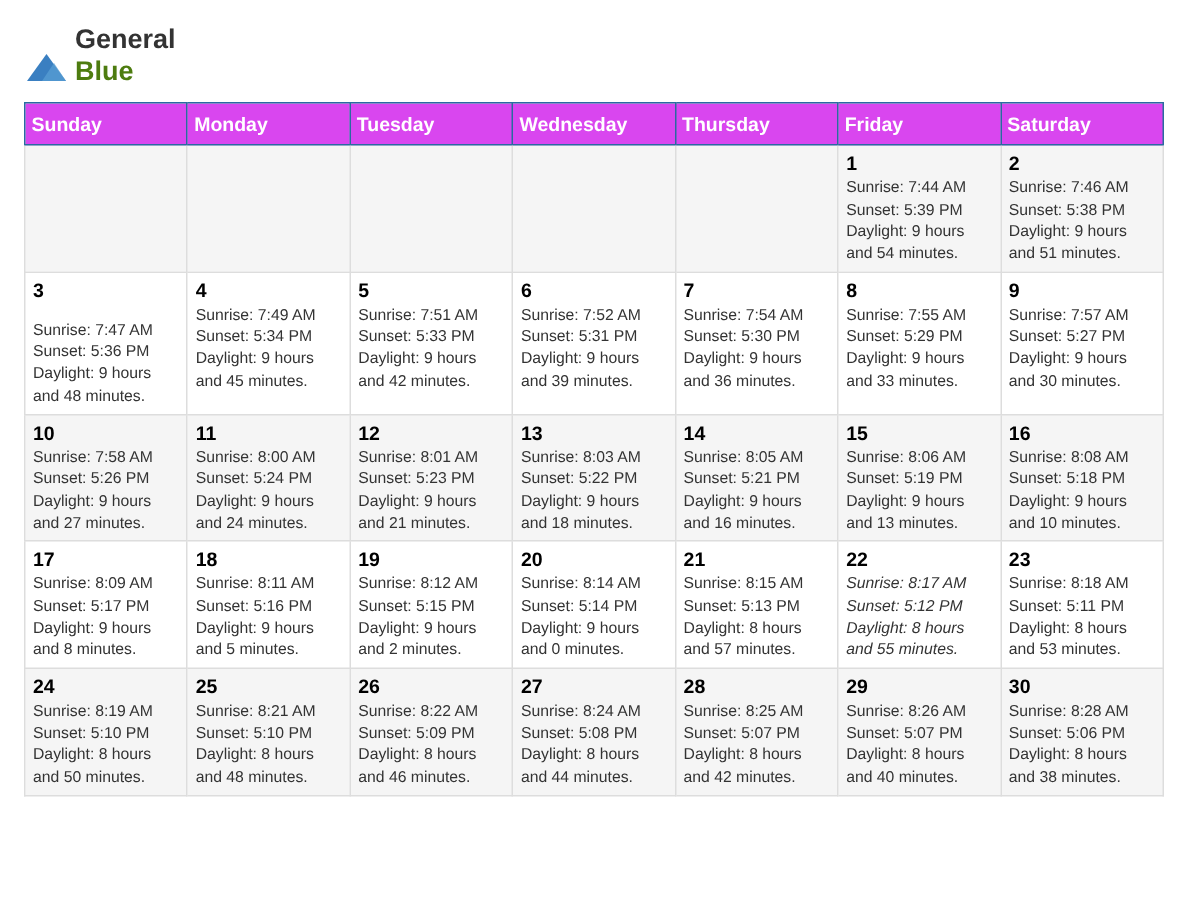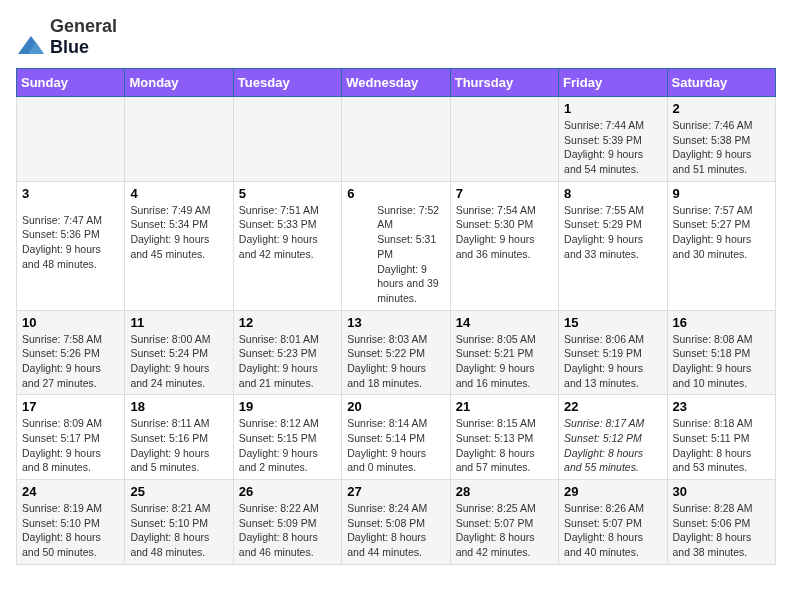--- a/index.html
+++ b/index.html
@@ -36,21 +36,21 @@
     .location-title {
       font-size: 16px;
       color: #555;
     }
     table {
       width: 100%;
       border-collapse: collapse;
       font-size: 11px;
     }
     thead tr {
-      background-color: #8b5cf6;
+      background-color: #d946ef;
       color: #fff;
     }
     thead th {
       padding: 6px 4px;
       text-align: left;
       font-size: 13px;
       font-weight: bold;
       border: 1px solid #2a6aa0;
     }
     tbody tr {
@@ -89,21 +89,21 @@
 <body>
 
 <div class="header-area">
   <div class="logo">
     <svg class="logo-icon" viewBox="0 0 30 24" xmlns="http://www.w3.org/2000/svg">
       <polygon points="15,2 28,20 2,20" fill="#3a7fc1"></polygon>
       <polygon points="20,8 28,20 12,20" fill="#5a9fd4" opacity="0.7"></polygon>
     </svg>
     <div>
       <span style="font-size:18px;font-weight:bold;color:#333;">General</span><br>
-      <span style="font-size:18px;font-weight:bold;color:#0f172a;">Blue</span>
+      <span style="font-size:18px;font-weight:bold;color:#4d7c0f;">Blue</span>
     </div>
   </div>
 </div>
 
 <table>
   <thead>
     <tr id="thead-row">
         <th>Sunday</th>
         <th>Monday</th>
         <th>Tuesday</th>
@@ -147,21 +147,21 @@
 Daylight: 9 hours and 45 minutes.</div>
         </td>
         <td>
           <div class="day-number">5</div>
           <div class="day-info" style="white-space: pre-line;">Sunrise: 7:51 AM
 Sunset: 5:33 PM
 Daylight: 9 hours and 42 minutes.</div>
         </td>
         <td>
           <div class="day-number">6</div>
-          <div class="day-info" style="white-space: pre-line; margin-left: 30px;">Sunrise: 7:52 AM
+          <div class="day-info" style="white-space: pre-line;">Sunrise: 7:52 AM
 Sunset: 5:31 PM
 Daylight: 9 hours and 39 minutes.</div>
         </td>
         <td>
           <div class="day-number">7</div>
           <div class="day-info" style="white-space: pre-line;">Sunrise: 7:54 AM
 Sunset: 5:30 PM
 Daylight: 9 hours and 36 minutes.</div>
         </td>
         <td>

